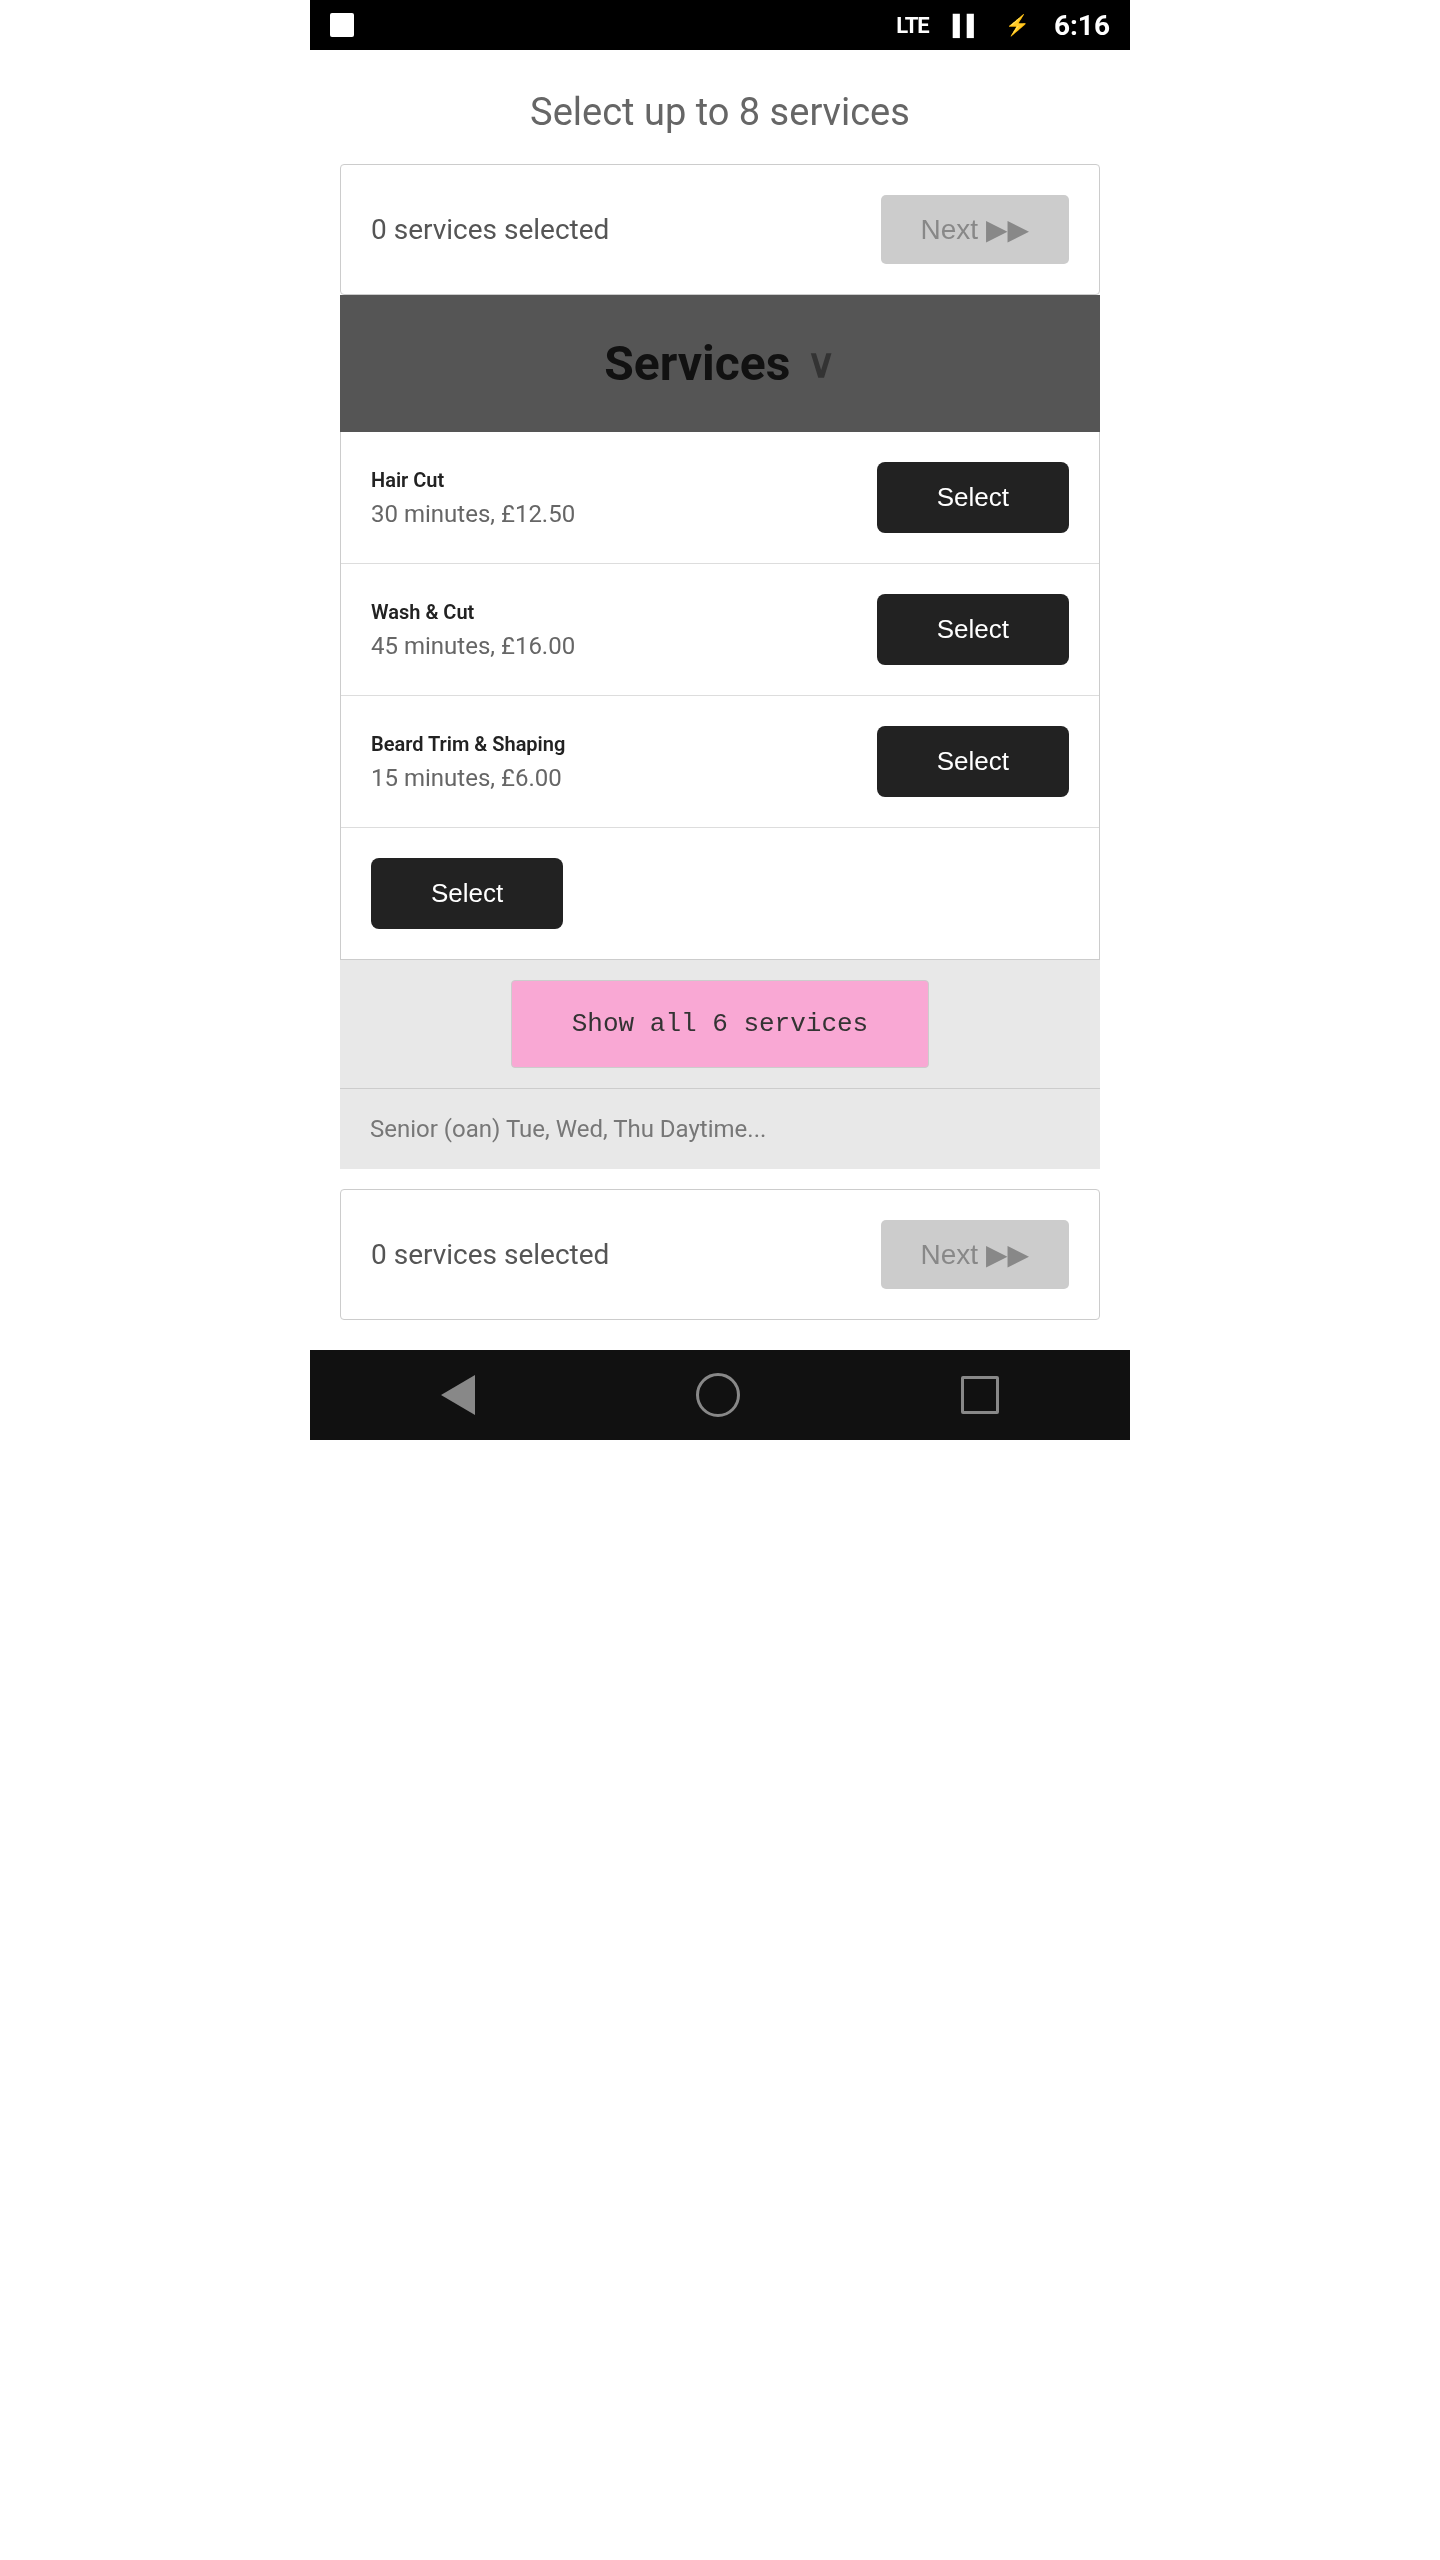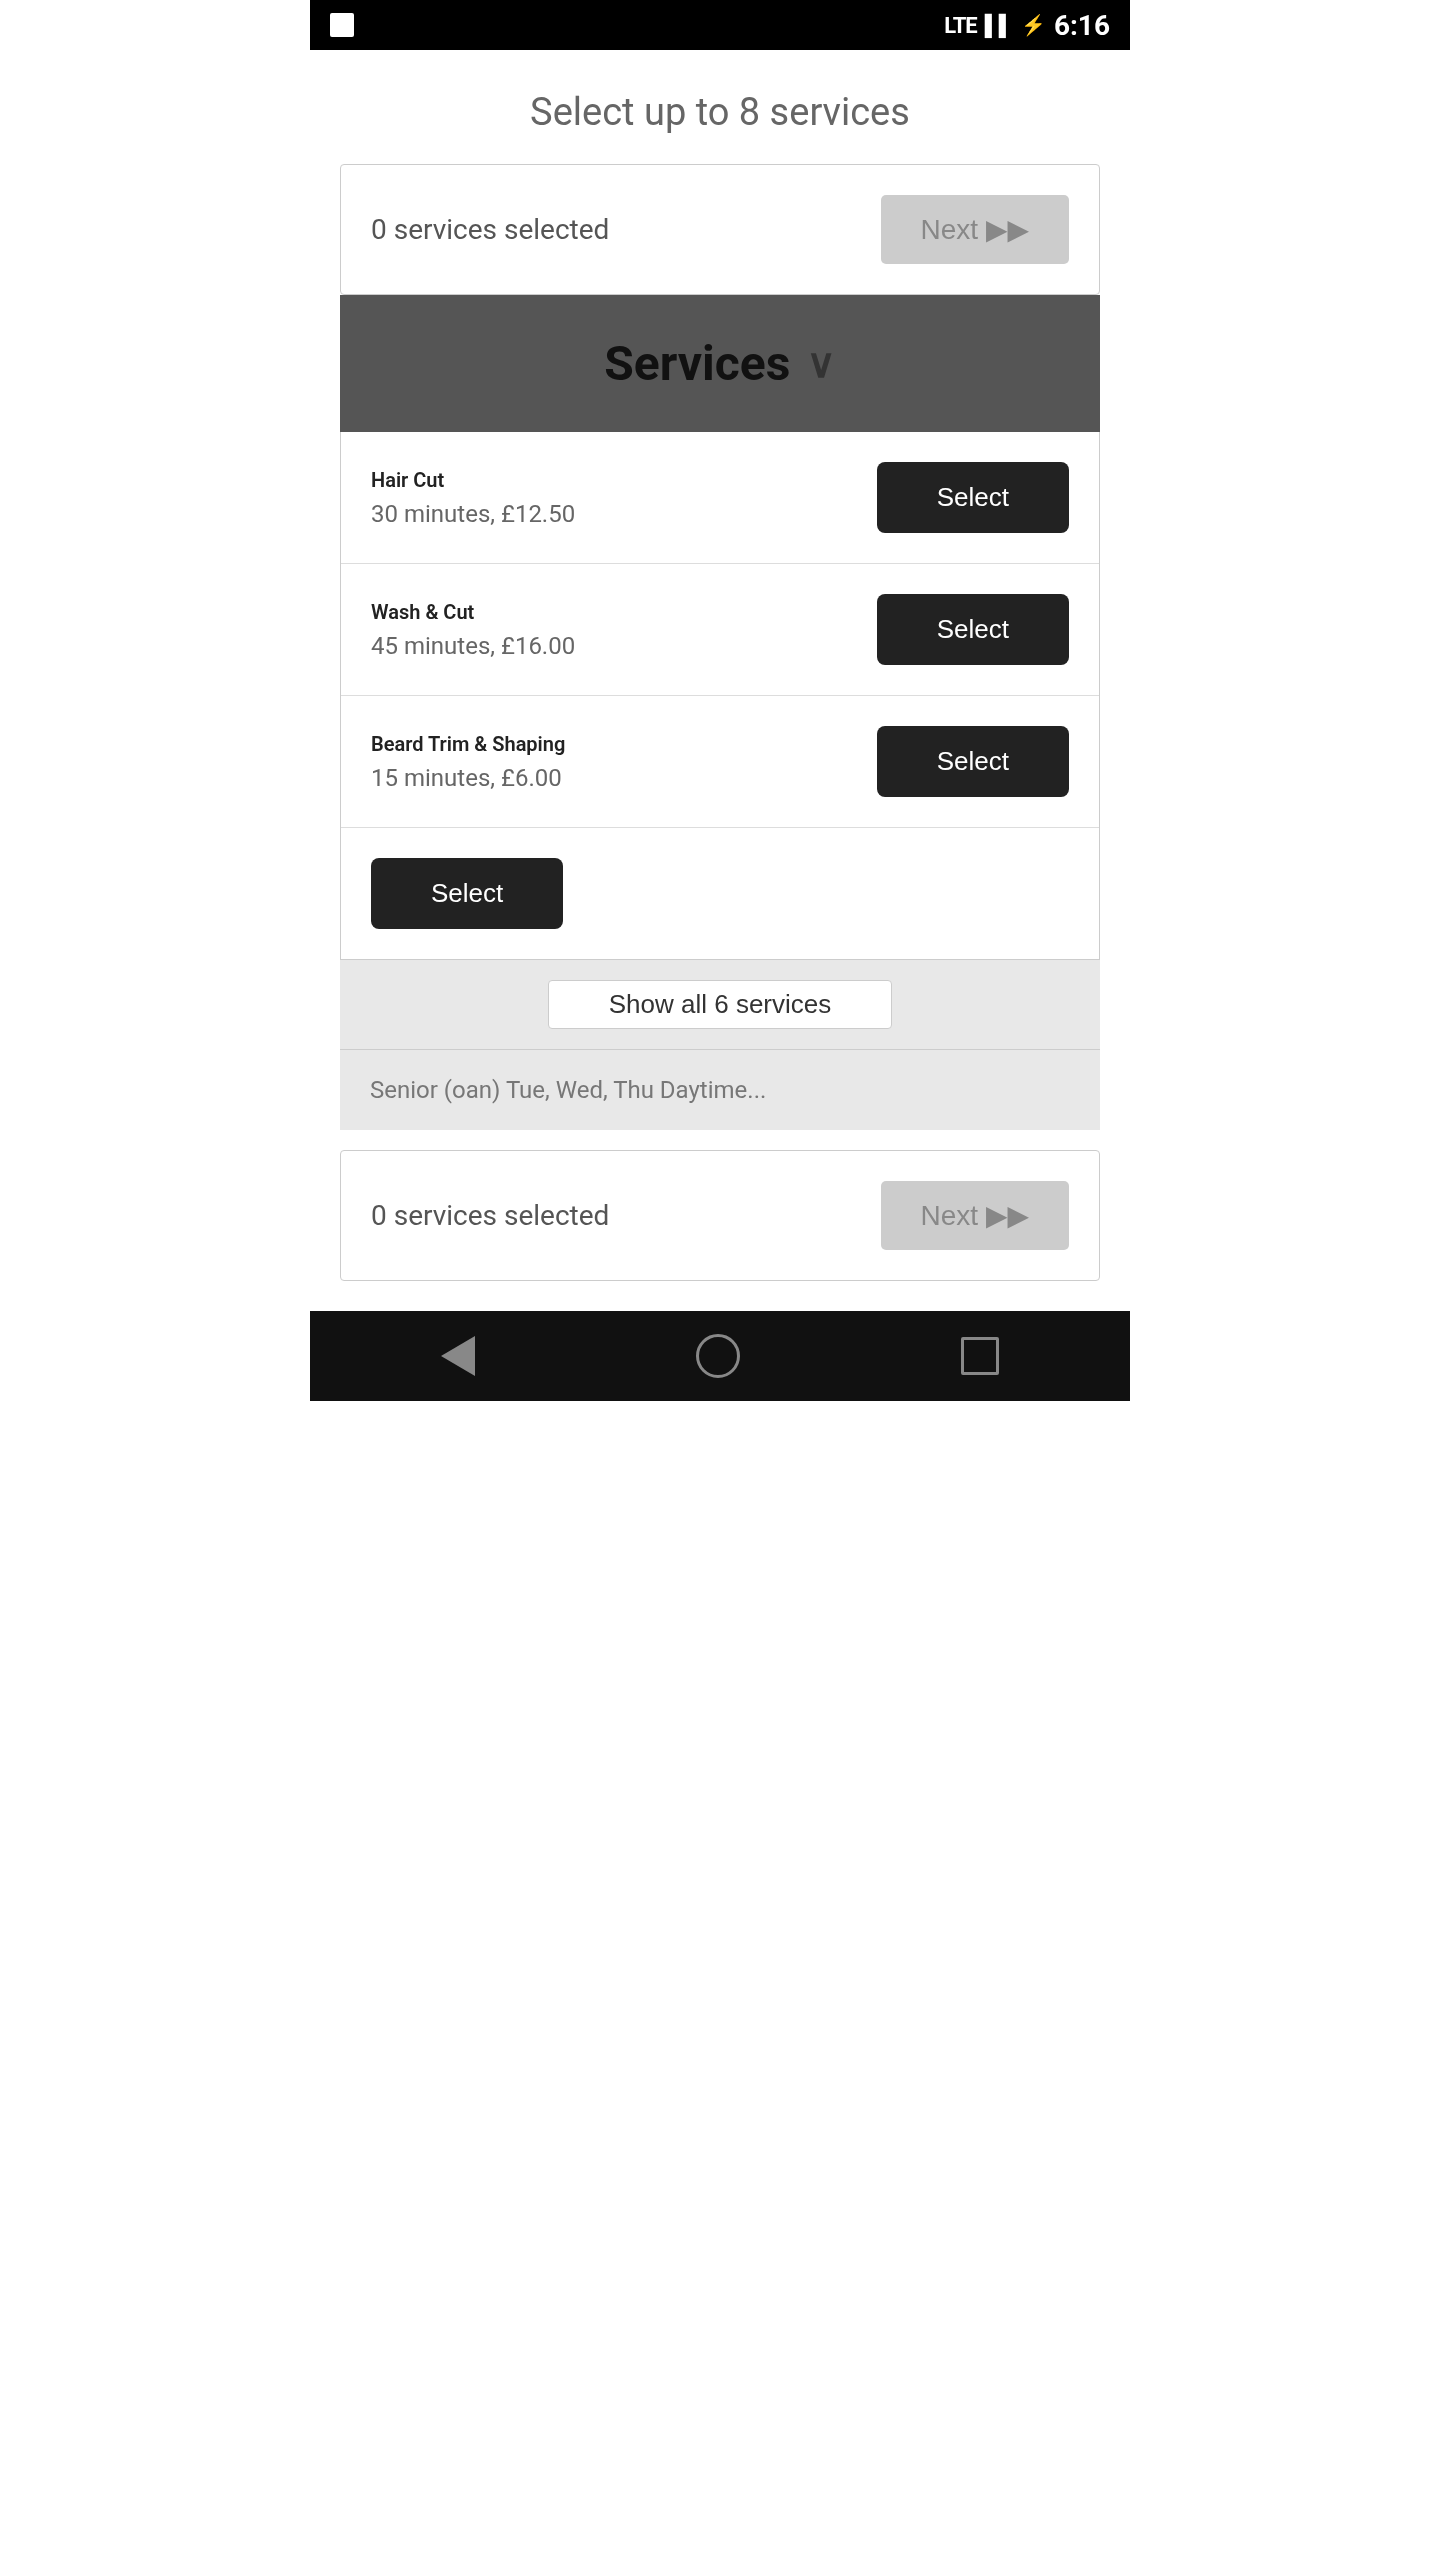--- a/index.html
+++ b/index.html
@@ -36,21 +36,21 @@
     .status-bar-icon {
       width: 24px;
       height: 24px;
       background: #fff;
       border-radius: 2px;
     }
 
     .status-bar-right {
       display: flex;
       align-items: center;
-      gap: 8px;
+      gap: 24px;
       font-size: 28px;
       font-weight: bold;
     }
 
     .lte-badge {
       font-size: 22px;
       font-weight: bold;
       letter-spacing: -1px;
     }
 
@@ -182,27 +182,28 @@
     .show-all-container {
       margin: 0 30px;
       background: #e8e8e8;
       padding: 20px;
       display: flex;
       justify-content: center;
       border-bottom: 1px solid #ccc;
     }
 
     .show-all-btn {
-      background: #ffffff;
+      background: #f9a8d4;
       color: #333;
       border: 1.5px solid #ccc;
-      padding: 8px 60px;
+      padding: 28px 60px;
       font-size: 26px;
       cursor: pointer;
       border-radius: 4px;
+      font-family: Liberation Mono, monospace;
     }
 
     
     .partial-service {
       margin: 0 30px;
       background: #e8e8e8;
       padding: 20px 30px;
       display: flex;
       align-items: center;
       justify-content: space-between;

